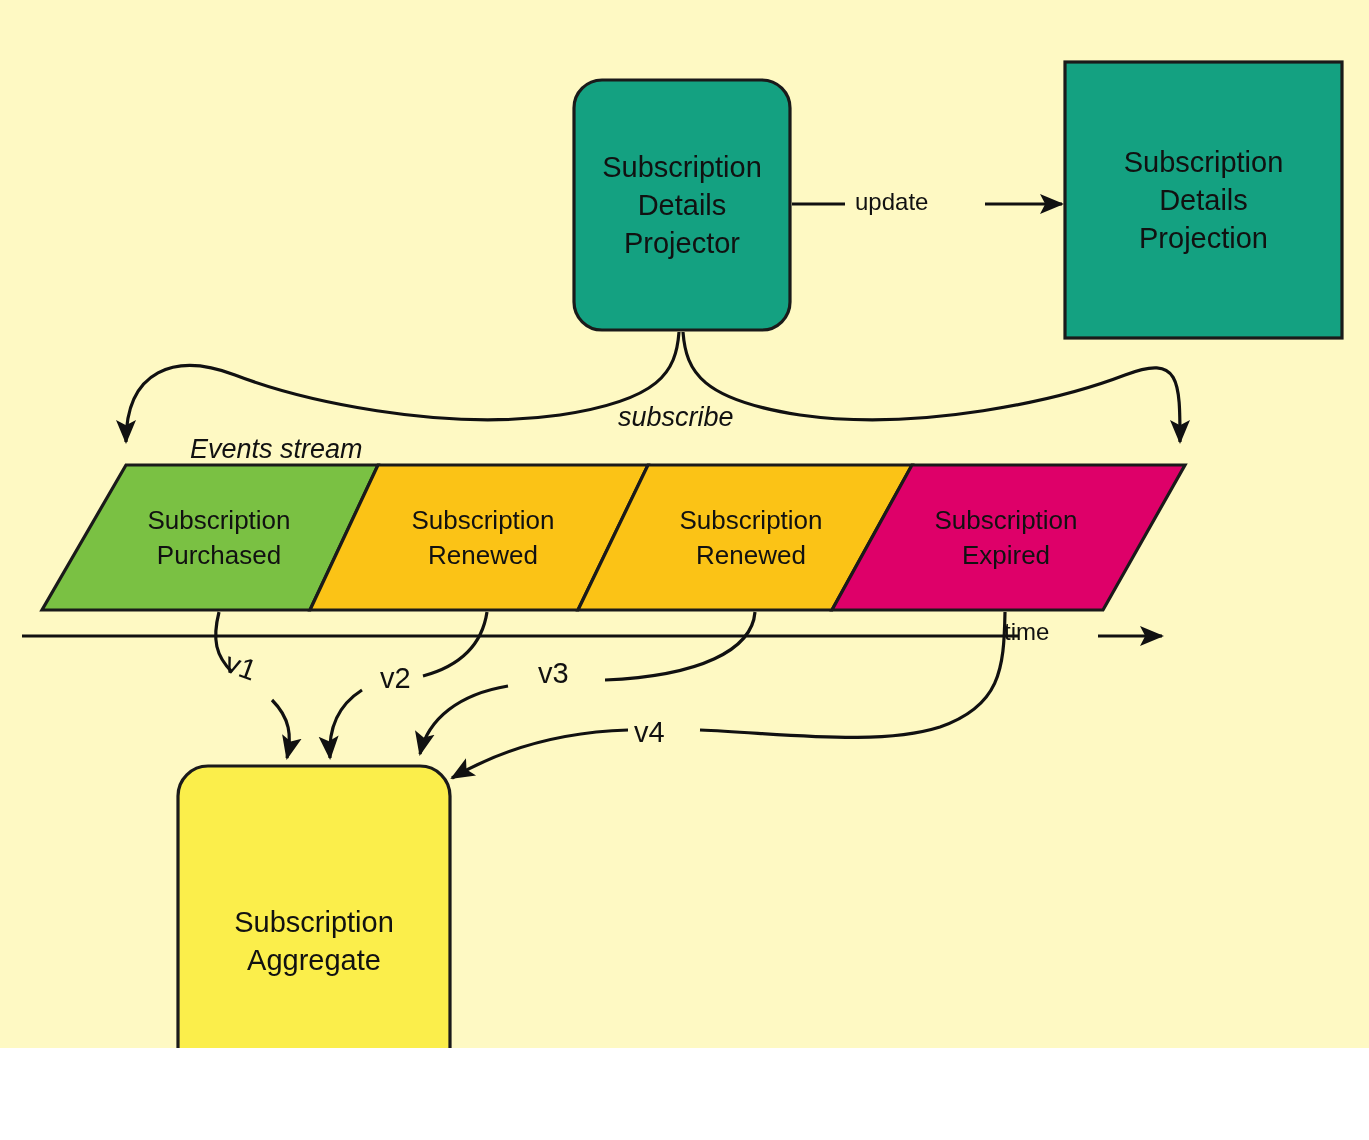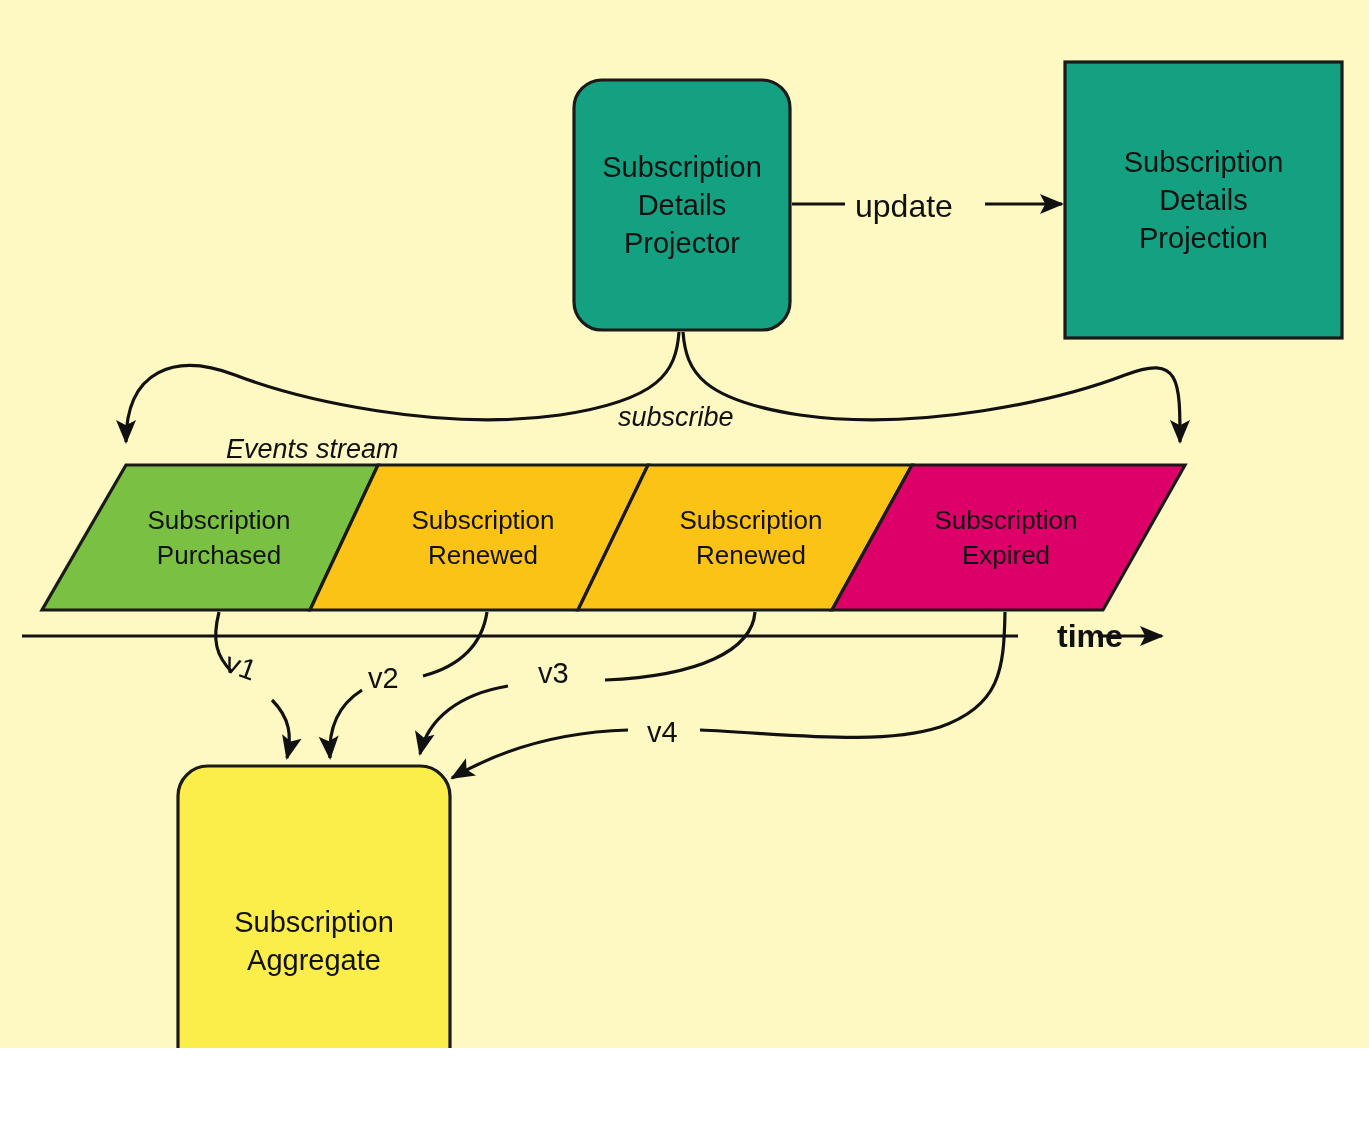--- a/index.html
+++ b/index.html
@@ -39,21 +39,21 @@
   .node-text {
     font-size: 29px;
   }
   .seg-text {
     font-size: 26px;
   }
   .edge-label {
     position: absolute;
     color: #111111;
     font-family: "Liberation Sans", sans-serif;
-    font-size: 32px;
+    font-size: 24px;
     white-space: nowrap;
   }
   .edge-label.italic {
     font-style: italic;
     font-size: 27px;
   }
   .vlabel {
     position: absolute;
     color: #111111;
     font-family: "Liberation Sans", sans-serif;
@@ -122,37 +122,37 @@
 Details
 Projection</div>
 
   <div class="box-label node-text" style="left:178px; top:766px; width:272px; height:350px;">Subscription
 Aggregate</div>
 
   <div class="edge-label" style="left:855px; top:188px;">update</div>
 
   <div class="edge-label italic" style="left:618px; top:402px;">subscribe</div>
 
-  <div class="edge-label italic" style="left:190px; top:434px;margin-left:36px;">Events stream</div>
+  <div class="edge-label italic" style="left:190px; top:434px;">Events stream</div>
 
-  <div class="edge-label" style="left:1057px; top:618px;font-weight:bold;">time</div>
+  <div class="edge-label" style="left:1004px; top:618px;">time</div>
 
   <div class="box-label seg-text" style="left:106px; top:465px; width:226px; height:145px;">Subscription
 Purchased</div>
 
   <div class="box-label seg-text" style="left:370px; top:465px; width:226px; height:145px;">Subscription
 Renewed</div>
 
   <div class="box-label seg-text" style="left:638px; top:465px; width:226px; height:145px;">Subscription
 Renewed</div>
 
   <div class="box-label seg-text" style="left:898px; top:465px; width:216px; height:145px;">Subscription
 Expired</div>
 
   <div class="vlabel" style="left:232px; top:646px; transform:rotate(20deg); transform-origin:left top;">v1</div>
 
-  <div class="vlabel" style="left:368px; top:662px;">v2</div>
+  <div class="vlabel" style="left:380px; top:662px;">v2</div>
 
   <div class="vlabel" style="left:538px; top:657px;">v3</div>
 
-  <div class="vlabel" style="left:647px; top:716px;">v4</div>
+  <div class="vlabel" style="left:634px; top:716px;">v4</div>
 
 </div>
 
 </body></html>

